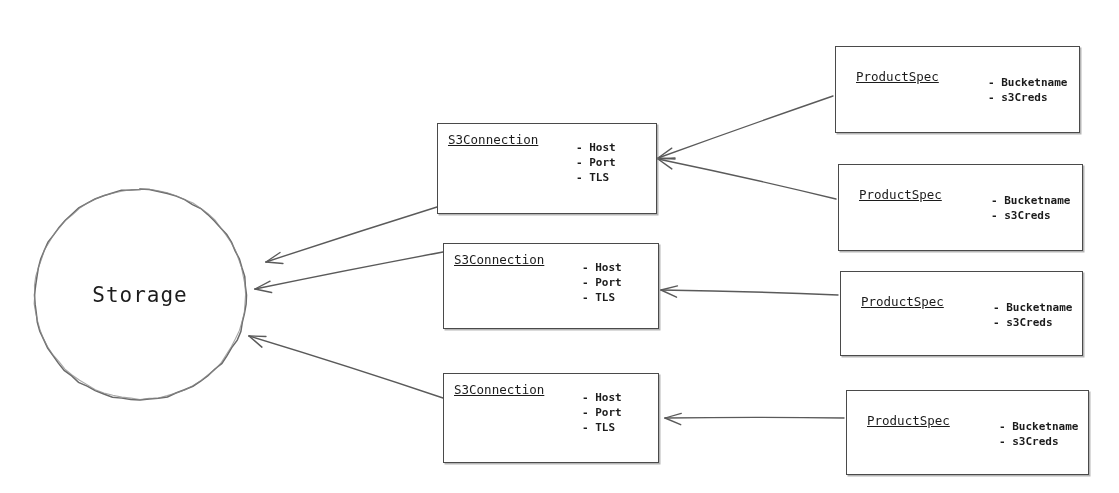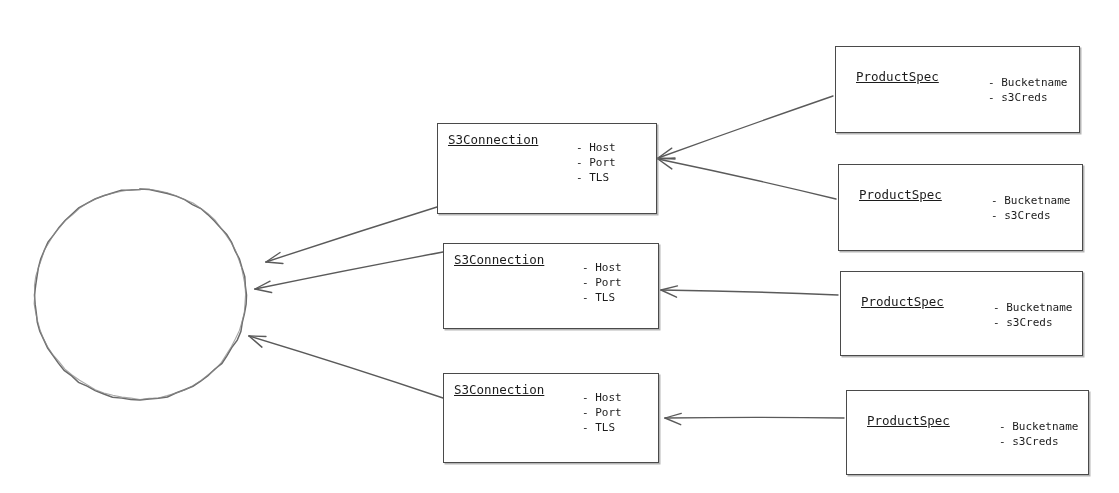--- a/index.html
+++ b/index.html
@@ -41,21 +41,21 @@
     white-space: nowrap;
     text-decoration: underline;
   }
   .node-attrs {
     position: absolute;
     font-size: 11px;
     color: #1c1c1c;
     line-height: 15px;
     white-space: nowrap;
   }
-  .attr-line { display: block; }
+  .attr-line { display: block; font-weight: bold; }
   .circle-label {
     position: absolute;
     font-size: 21px;
     color: #1c1c1c;
     letter-spacing: 1px;
     white-space: nowrap;
     transform: translate(-50%, -50%);
   }
 </style>
 </head>
@@ -103,20 +103,21 @@
       </g>
   </svg>
 
   <svg class="layer" viewBox="0 0 1119 493">
     <g id="circle-group" fill="none" stroke="#6a6a6a" stroke-width="1.6" stroke-linecap="round">
         <path d="M140.00 189.07 L149.28 189.48 L158.34 191.53 L167.34 193.48 L176.18 196.09 L184.68 199.66 L192.45 204.60 L200.84 208.54 L207.84 214.56 L214.40 220.97 L220.46 227.83 L226.73 234.58 L231.60 242.38 L235.13 250.86 L239.41 259.00 L241.94 267.82 L244.78 276.62 L245.33 285.83 L246.52 295.00 L246.11 304.24 L244.48 313.33 L242.31 322.28 L240.86 331.53 L237.27 340.13 L231.69 347.67 L227.05 355.65 L221.92 363.39 L214.63 369.26 L207.97 375.60 L200.68 381.23 L192.93 386.21 L184.42 389.79 L175.87 393.05 L167.47 397.01 L158.28 398.17 L149.15 399.07 L140.00 400.06 L130.82 399.45 L121.73 398.12 L112.46 397.25 L103.78 394.00 L95.18 390.63 L87.13 386.12 L78.51 382.38 L71.74 375.94 L64.16 370.46 L58.35 363.17 L53.04 355.58 L47.64 348.06 L43.75 339.66 L39.81 331.28 L37.33 322.37 L36.30 313.19 L35.12 304.13 L34.50 295.00 L35.59 285.91 L36.92 276.91 L38.36 267.90 L40.71 259.04 L44.24 250.57 L47.99 242.14 L53.69 234.87 L59.03 227.40 L65.08 220.46 L71.85 214.19 L78.73 207.93 L86.83 203.37 L95.02 199.02 L103.67 195.68 L112.51 192.92 L121.42 190.14 L130.76 189.95 L140.00 189.42 Z" stroke="#6a6a6a" stroke-width="1.5"></path>
         <path d="M140.00 189.05 L149.25 189.21 L158.34 190.90 L167.39 192.68 L176.07 195.78 L184.47 199.51 L193.01 203.04 L200.60 208.28 L208.06 213.69 L214.88 219.89 L220.41 227.27 L225.77 234.64 L230.91 242.17 L235.44 250.12 L238.46 258.74 L241.52 267.33 L243.29 276.28 L245.05 285.25 L245.59 294.40 L244.95 303.54 L244.33 312.70 L241.99 321.59 L239.45 330.41 L235.46 338.69 L231.27 346.83 L226.34 354.55 L221.45 362.40 L215.32 369.35 L207.92 374.94 L200.67 380.61 L192.95 385.65 L184.78 389.95 L176.07 393.02 L167.27 395.65 L158.37 398.05 L149.15 398.42 L140.00 399.47 L130.88 398.11 L121.79 397.14 L112.85 395.22 L103.91 393.06 L95.30 389.79 L87.51 384.85 L79.60 380.23 L72.05 374.97 L64.94 369.08 L59.19 361.87 L53.06 354.97 L47.92 347.30 L43.59 339.13 L40.23 330.53 L37.77 321.66 L35.66 312.71 L34.13 303.62 L34.82 294.40 L34.45 285.21 L35.79 276.12 L38.56 267.36 L41.63 258.77 L44.36 250.03 L49.20 242.24 L53.79 234.34 L59.66 227.32 L65.52 220.29 L72.73 214.64 L79.40 208.29 L87.11 203.26 L95.31 199.05 L103.81 195.46 L112.74 193.17 L121.73 191.28 L130.79 189.63 L140.00 189.45 Z" stroke="#8a8a8a" stroke-width="1.1" opacity="0.75"></path>
       </g>
   </svg>
 
+  <div class="circle-label" id="storage-label" style="left: 140px; top: 295px;">Storage</div>
 
   <div id="nodes-container">
       <div class="node-box" style="left: 437px; top: 123px; width: 220px; height: 91px;">
         <div class="node-title" style="left: 10px; top: 8px;">S3Connection</div>
         <div class="node-attrs" style="left: 138px; top: 16px;">
           <span class="attr-line">- Host</span>
           <span class="attr-line">- Port</span>
           <span class="attr-line">- TLS</span>
         </div>
       </div>

